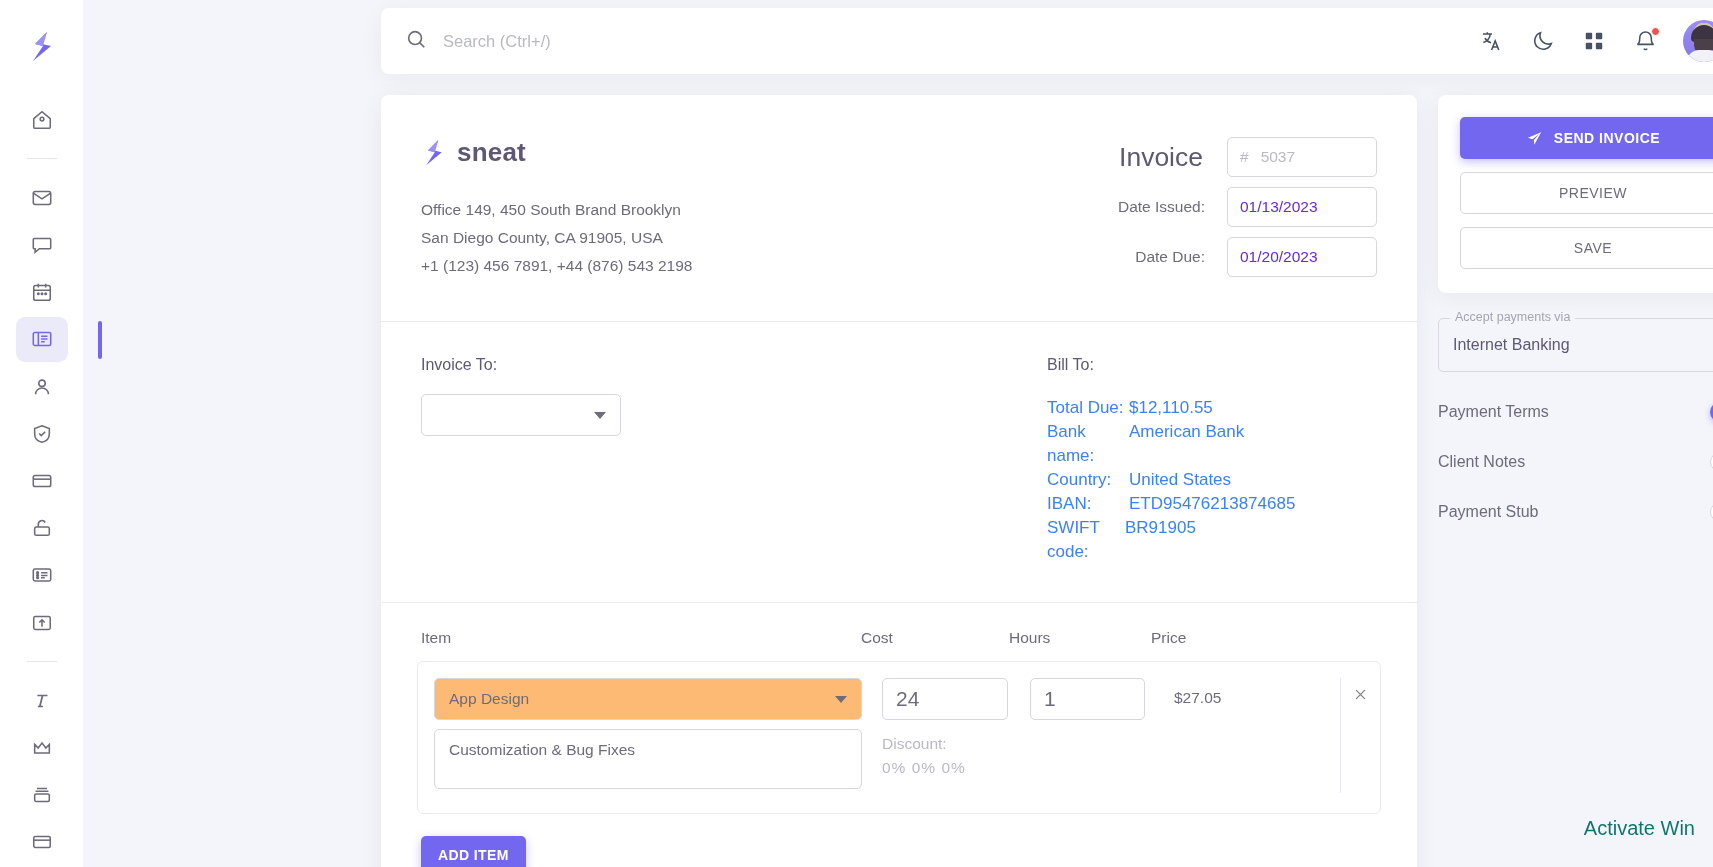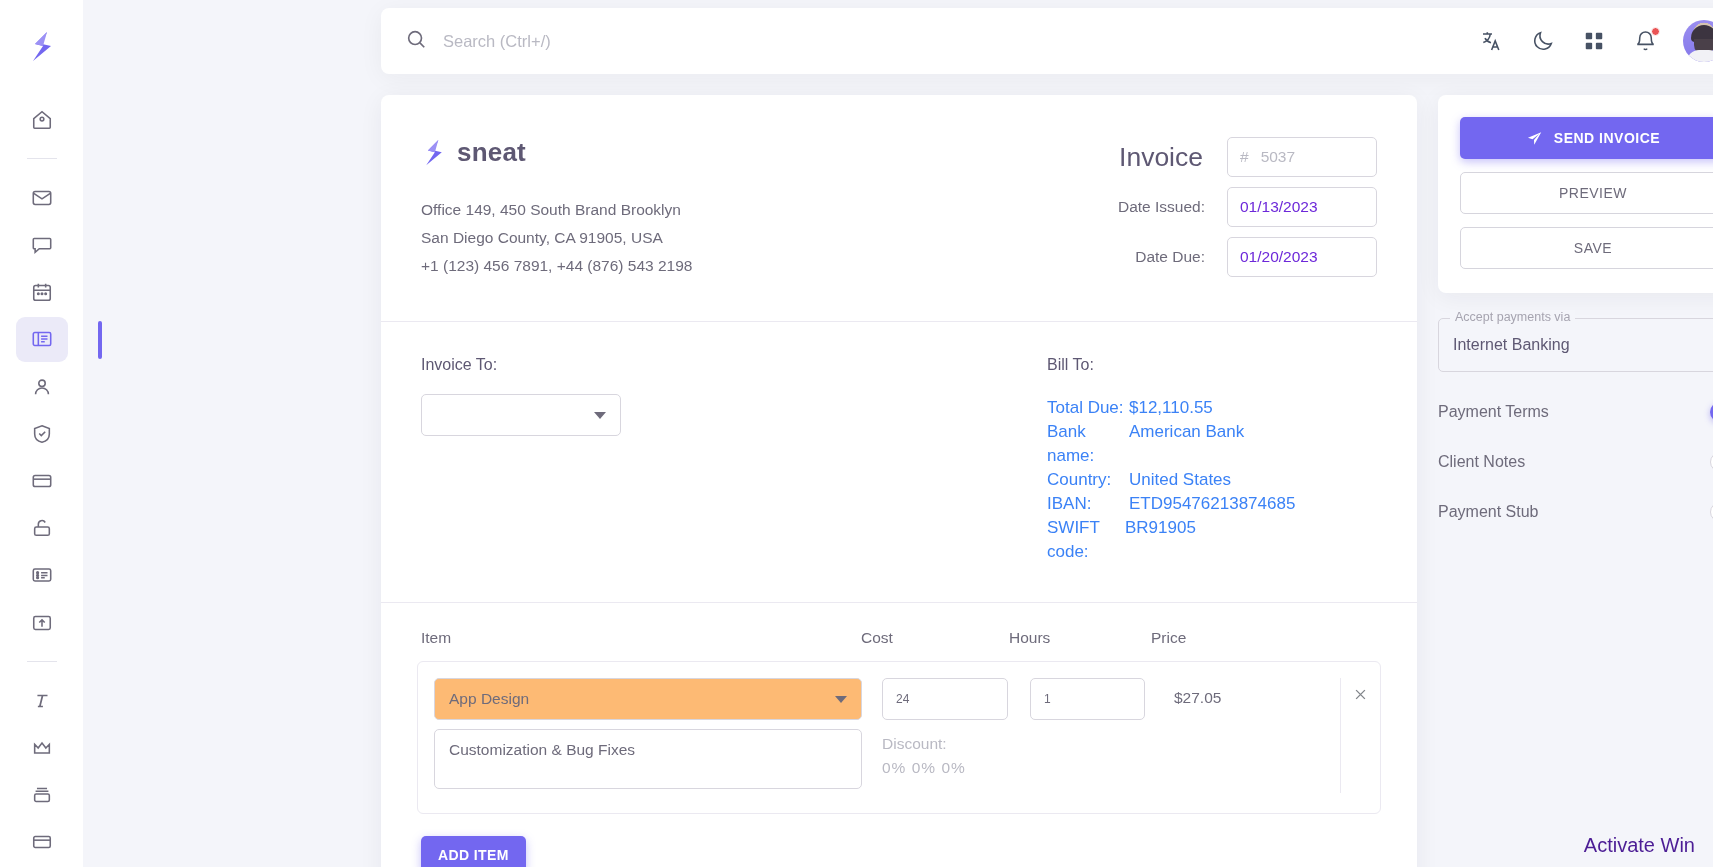--- a/index.html
+++ b/index.html
@@ -141,21 +141,21 @@
   .in-textarea {
     width: 428px; height: 60px; margin-top: 9px;
     border: 1px solid #d8d6de; border-radius: 5px;
     padding: 11px 14px; font-size: 15.5px; color: #6e6b7b;
     background: #fff; resize: none; outline: none;
     font-family: "Liberation Sans", sans-serif;
   }
   .row-cost { flex: 0 0 148px; padding-left: 8px; }
   .num-input {
     width: 126px; height: 42px; border: 1px solid #d8d6de; border-radius: 5px;
-    padding: 0 13px; font-size: 12px; color: #6e6b7b; background: #fff; outline: none;
+    padding: 0 13px; font-size: 21px; color: #6e6b7b; background: #fff; outline: none;
     font-family: "Liberation Sans", sans-serif;
   }
   .disc-label { font-size: 15.5px; color: #b9b9c3; margin-top: 15px; }
   .disc-vals { font-size: 15.5px; color: #b9b9c3; margin-top: 6px; letter-spacing: 1px; }
   .row-hours { flex: 0 0 142px; padding-left: 8px; }
   .row-price { flex: 1 1 auto; padding-left: 10px; font-size: 15.5px; color: #6e6b7b; padding-top: 11px; }
   .row-del {
     flex: 0 0 40px; border-left: 1px solid #ebe9f1;
     display: flex; align-items: flex-start; justify-content: center;
     padding-top: 9px; align-self: stretch; cursor: pointer;
@@ -205,22 +205,22 @@
     font-size: 12.5px; color: #a6a4b0;
   }
   .fs-value { font-size: 16px; color: #5e5873; flex: 1 1 auto; }
   .toggle-row { display: flex; align-items: center; justify-content: space-between; margin-top: 30px; }
   .toggle-label { font-size: 16px; color: #6e6b7b; }
   .switch { width: 38px; height: 20px; border-radius: 11px; position: relative; cursor: pointer; }
   .switch.on { background: #7367f0; box-shadow: 0 2px 6px 0 rgba(115,103,240,.45); }
   .switch.off { background: #fff; border: 1px solid #d8d6de; }
 
   .watermark {
-    position: absolute; right: 18px; bottom: 10px;
-    font-size: 20px; color: #4c1d95;
+    position: absolute; right: 18px; bottom: 27px;
+    font-size: 20px; color: #0f766e;
     white-space: nowrap; user-select: none;
   }
 </style>
 </head>
 <body>
 
 <div class="app">
 
   <div class="rail">
     <div class="rail-logo">

